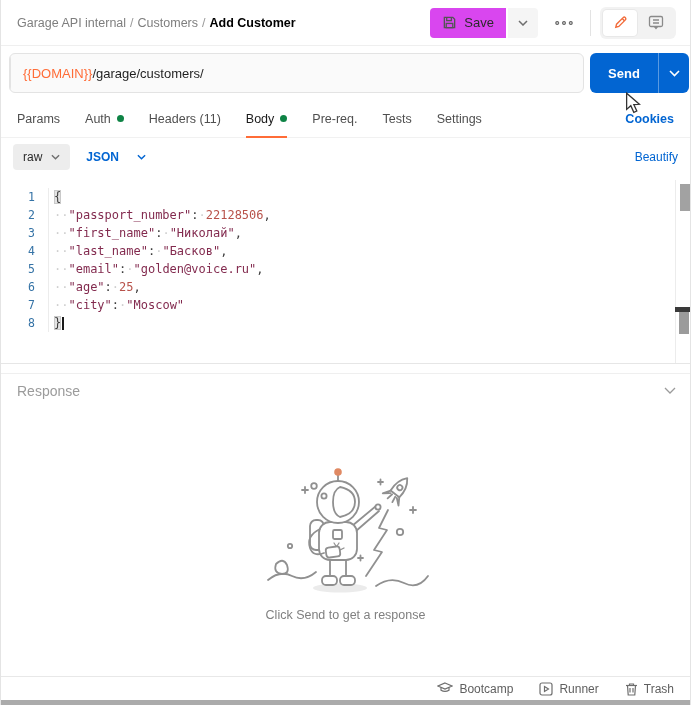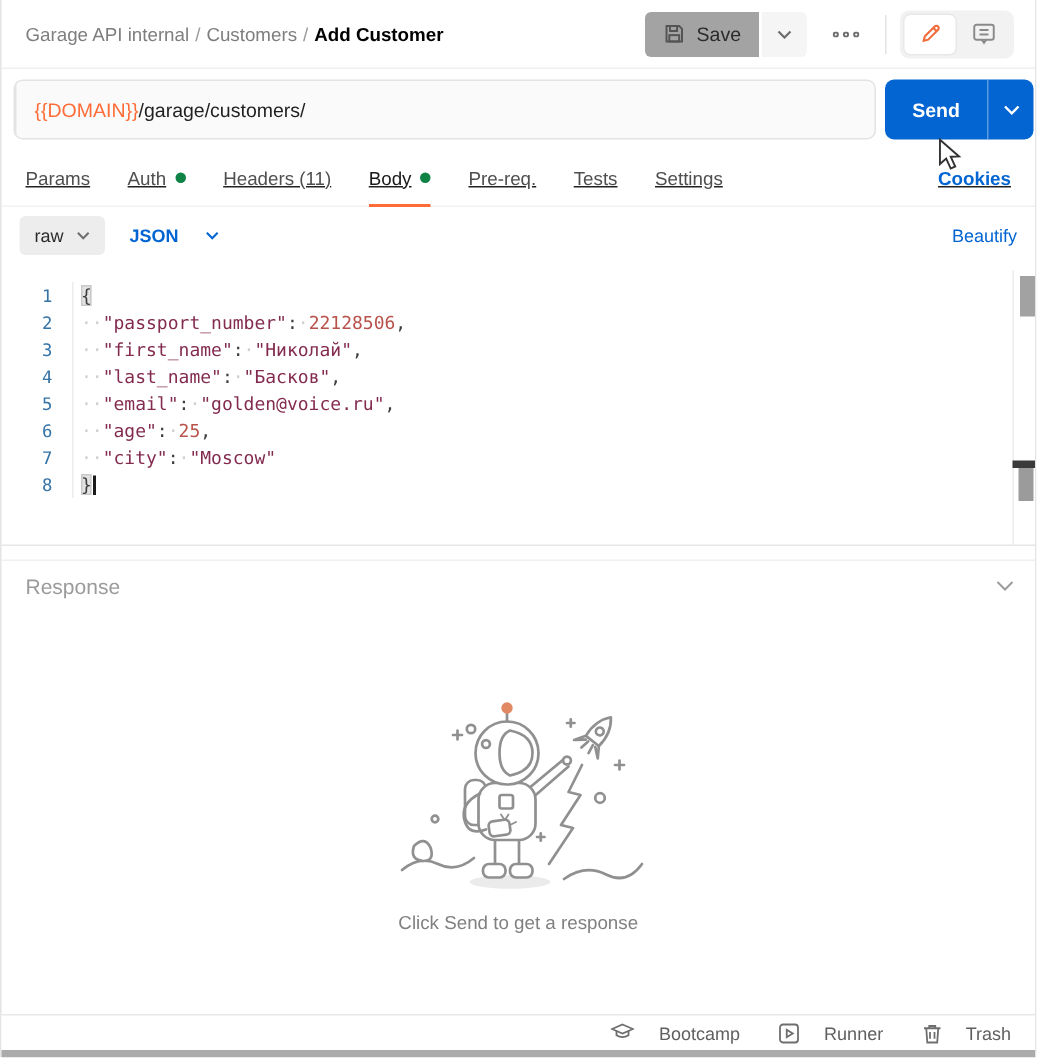--- a/index.html
+++ b/index.html
@@ -11,21 +11,21 @@
   
   .hdr { height:46px; display:flex; align-items:center; justify-content:space-between;
     padding:0 14px 0 16px; border-bottom:1px solid #efefef; }
   .crumbs { display:flex; align-items:center; gap:4px; font-size:12.5px; color:#7e7e7e; }
   .crumb { cursor:pointer; }
   .crumb.last { color:#000000; font-weight:700; }
   .crumb-sep { color:#9a9a9a; }
   .hdr-actions { display:flex; align-items:center; gap:9px; }
   .save-group { display:flex; gap:2px; }
   .save-btn { display:flex; align-items:center; gap:7px; height:30px; padding:0 12px;
-    background:#a3a3a3; border:none; border-radius:4px 0 0 4px; font-size:13px; color:#2b2b2b; cursor:pointer; }
+    background:#d946ef; border:none; border-radius:4px 0 0 4px; font-size:13px; color:#2b2b2b; cursor:pointer; }
   .save-caret { width:30px; height:30px; display:flex; align-items:center; justify-content:center;
     background:#f5f5f5; border:none; border-radius:0 4px 4px 0; cursor:pointer; }
   .more-btn { width:34px; height:30px; display:flex; align-items:center; justify-content:center;
     background:none; border:none; cursor:pointer; }
   .v-div { width:1px; height:26px; background:#e3e3e3; }
   .toggle-group { display:flex; gap:2px; background:#f2f2f2; border-radius:6px; padding:3px; }
   .toggle { width:34px; height:26px; display:flex; align-items:center; justify-content:center;
     border:none; background:none; border-radius:4px; cursor:pointer; }
   .toggle.active { background:#fff; box-shadow:0 0 0 1px #e8e8e8; }
 
@@ -40,21 +40,21 @@
   .url-var { color:#ff6c37; }
   .send-btn { width:99px; height:40px; display:flex; background:#0265d2; border:none;
     border-radius:6px; color:#fff; cursor:pointer; overflow:hidden; flex:none; }
   .send-main { flex:1; display:flex; align-items:center; justify-content:center;
     font-size:13px; font-weight:700; color:#fff; }
   .send-caret { width:31px; display:flex; align-items:center; justify-content:center;
     border-left:1px solid rgba(255,255,255,.35); }
 
   
   .tabs { height:38px; display:flex; align-items:stretch; gap:25px; padding:0 16px;
-    border-bottom:1px solid #f1f1f1;text-decoration:underline; }
+    border-bottom:1px solid #f1f1f1; }
   .tab { position:relative; display:flex; align-items:center; gap:6px; font-size:12.5px;
     color:#4f4f4f; cursor:pointer; }
   .tab.active { color:#1a1a1a; }
   .tab.active::after { content:""; position:absolute; left:0; right:0; bottom:-1px; height:2px;
     background:#ff6c37; }
   .tab-dot { width:7px; height:7px; border-radius:50%; background:#0e8345; }
   .cookies { margin-left:auto; align-self:center; font-size:12.5px; font-weight:700;
     color:#0265d2; cursor:pointer; }
 
   
@@ -88,21 +88,21 @@
   .response { margin-top:9px; border-top:1px solid #efefef; height:300px; }
   .resp-hdr { display:flex; align-items:center; justify-content:space-between; padding:9px 14px 9px 16px;gap:42px; }
   .resp-title { font-size:14px; color:#9b9b9b; }
   .resp-empty { display:flex; flex-direction:column; align-items:center; padding-top:58px; }
   .resp-msg { margin-top:10px; font-size:12.5px; color:#808080; }
 
   
   .footer { position:absolute; left:0; right:0; bottom:5px; height:24px; background:#fff;
     border-top:1px solid #e8e8e8; display:flex; align-items:center; justify-content:flex-end;
     gap:26px; padding:0 16px; }
-  .f-item { display:flex; align-items:center; gap:16px; font-size:12px; color:#5f5f5f; cursor:pointer; }
+  .f-item { display:flex; align-items:center; gap:6px; font-size:12px; color:#5f5f5f; cursor:pointer; }
   .strip { position:absolute; left:0; right:0; bottom:0; height:5px; background:#ababab; }
 
   .cursor { position:absolute; left:624px; top:92px; pointer-events:none; z-index:9; }
   svg { display:block; }
 </style>
 </head>
 <body>
 
 <div class="app">
 

